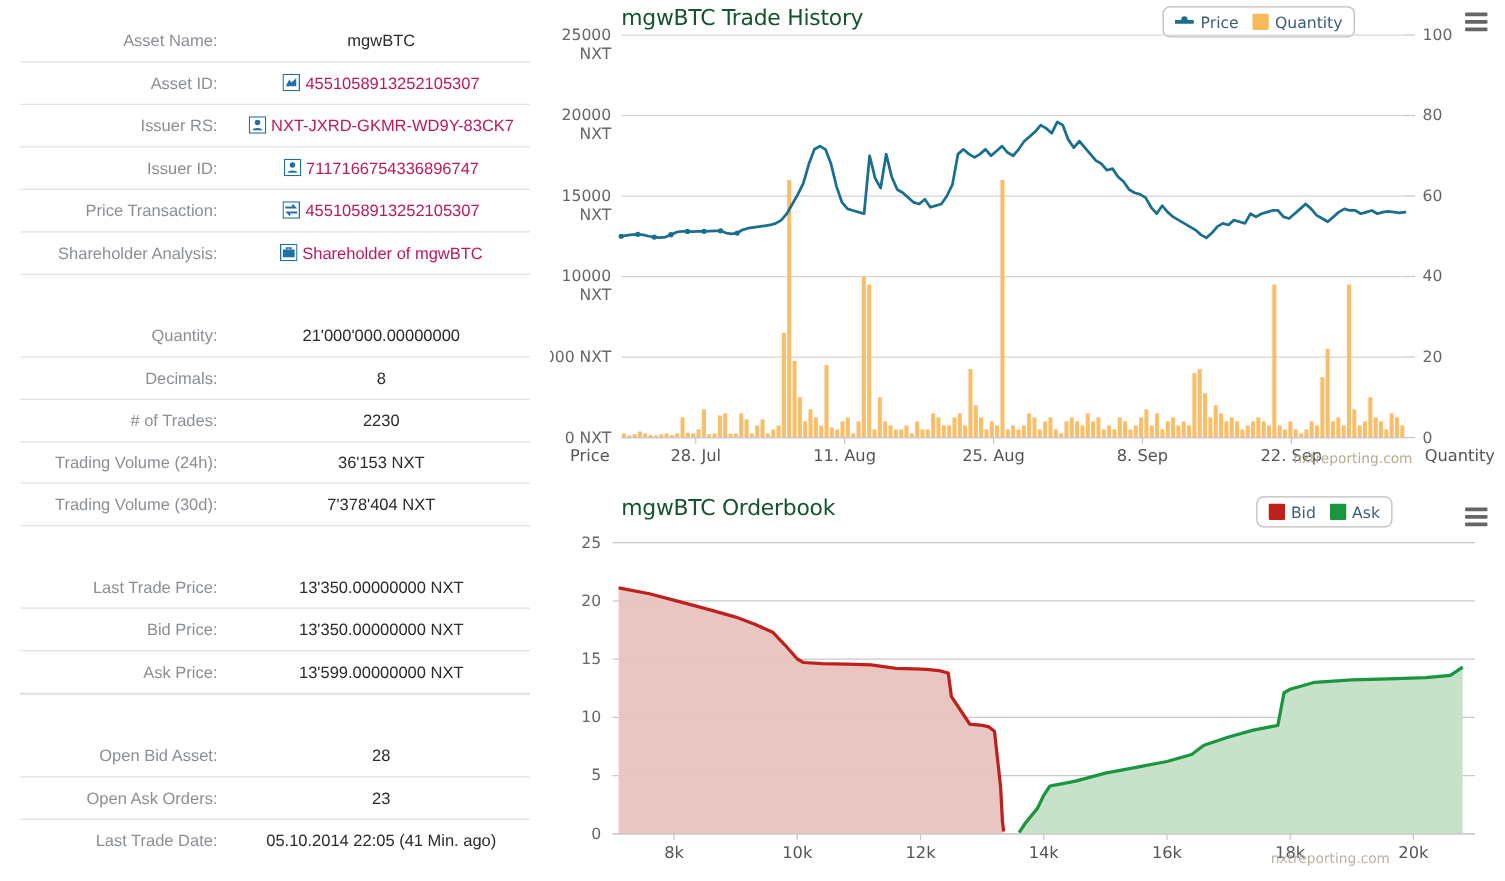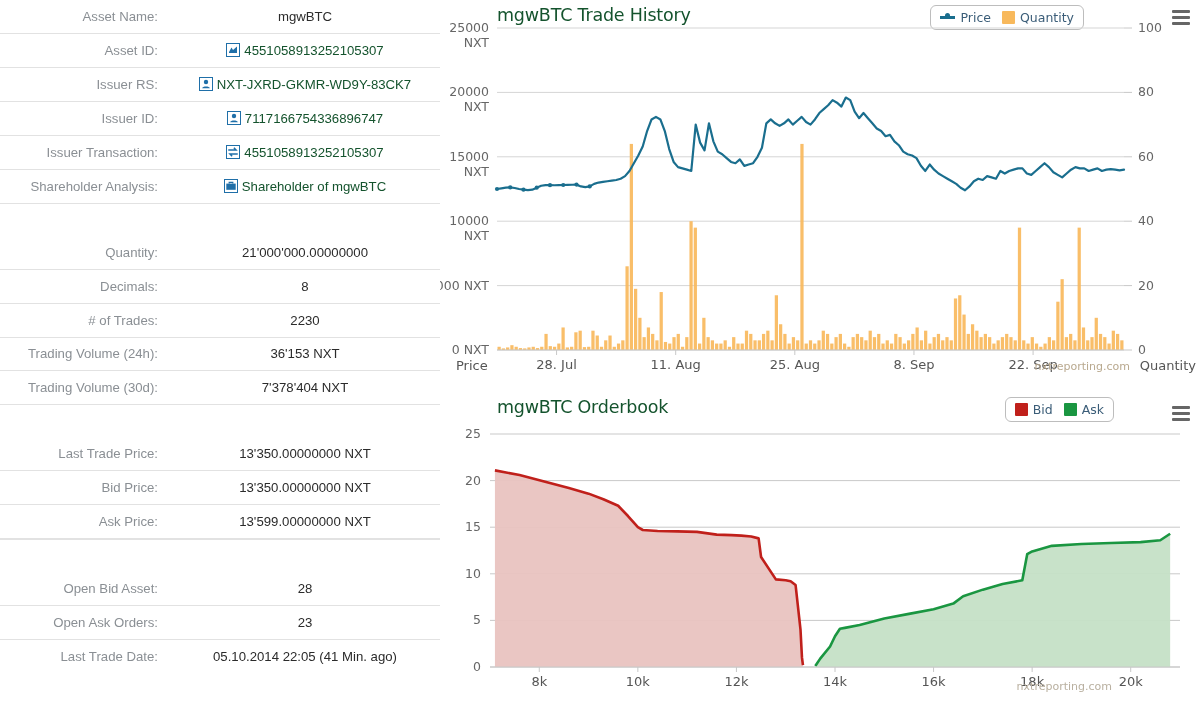--- a/index.html
+++ b/index.html
@@ -8,21 +8,21 @@
     width: 1204px; height: 705px;
     background: #ffffff;
     font-family: "Liberation Sans", sans-serif;
     overflow: hidden;
   }
   #app { position: relative; width: 1204px; height: 705px; display: flex; }
 
   
   #sidebar {
     width: 440px; height: 705px;
-    padding: 0;
+    padding: 16px;
     position: relative;
     flex: 0 0 440px;
   }
   .info-table { width: 100%; border-collapse: collapse; }
   .info-row { height: 33.4px; }
   .info-row td { padding: 0; vertical-align: middle; text-align: center; }
   .info-row .lbl {
     width: 168px;
     text-align: right;
     padding-right: 10px;
@@ -30,21 +30,21 @@
     font-size: 13.2px;
     white-space: nowrap;
   }
   .info-row .val {
     color: #2b2b2b;
     font-size: 13.2px;
     padding-left: 2px;
     white-space: nowrap;
   }
   .info-row .val a {
-    color: #14532d;
+    color: #be185d;
     text-decoration: none;
   }
   .sep td { border-bottom: 1px solid #e2e2e2; height: 0; padding: 0; }
   .sep-inner { margin: 0 20px; }
   .group-gap { height: 32px; }
 
   .ico {
     display: inline-block;
     width: 14px; height: 14px;
     vertical-align: -2px;
@@ -161,21 +161,21 @@
                   <circle cx="7" cy="5" r="2.2" fill="#1f6fa8"></circle>
                   <path d="M3.2 11.2 C3.2 8.8 10.8 8.8 10.8 11.2 Z" fill="#1f6fa8"></path>
                 </svg></span><a href="#">7117166754336896747</a></td>
           </tr>
           <tr class="sep">
             <td colspan="2">
               <div class="sep-inner"></div>
             </td>
           </tr>
           <tr class="info-row">
-            <td class="lbl">Issuer Transaction:</td>
+            <td class="lbl">Price Transaction:</td>
             <td class="val"><span class="ico"><svg width="14" height="14" viewBox="0 0 14 14">
                   <rect x="0.5" y="0.5" width="13" height="13" fill="#fff" stroke="#1f6fa8"></rect>
                   <path d="M3 5 H10 L8.4 3.3 M11 9 H4 L5.6 10.7" stroke="#1f6fa8" stroke-width="1.5" fill="none" stroke-linecap="square"></path>
                 </svg></span><a href="#">4551058913252105307</a></td>
           </tr>
           <tr class="sep">
             <td colspan="2">
               <div class="sep-inner"></div>
             </td>
           </tr>

